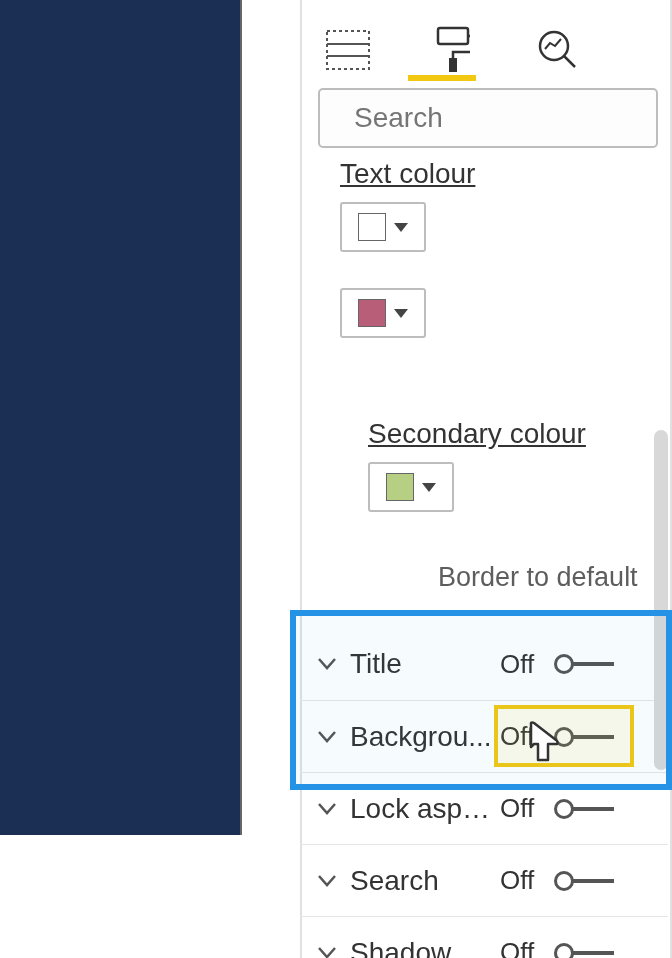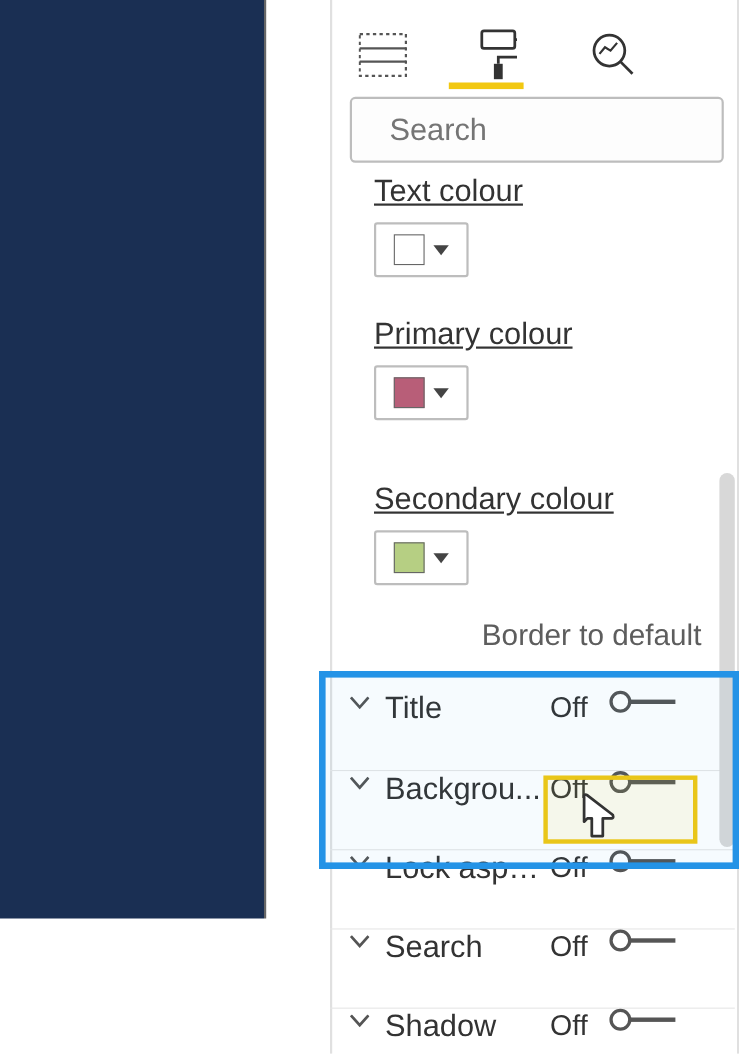--- a/index.html
+++ b/index.html
@@ -122,21 +122,21 @@
     width: 382px; height: 180px;
     border: 6px solid #2493e6;
     background: rgba(36,147,230,0.04);
     pointer-events: none;
     z-index: 5;
   }
   .row {
     position: relative;
     height: 72px;
     border-top: 1px solid #e6e6e6;
-    display: flex; 
+    display: flex; align-items: center;
     padding-left: 16px;
   }
   .row.first { border-top: none; padding-top: 18px; height: 90px;}
   .chev {
     width: 22px; height: 22px;
     display: flex; align-items: center; justify-content: center;
     margin-right: 12px;
   }
   .row-label {
     font-size: 28px;
@@ -241,28 +241,27 @@
 
 <div class="section" style="top:158px;">
   <div class="sec-label">Text colour</div>
   <div class="color-dd">
     <div class="swatch" style="background:#ffffff"></div>
     <div class="caret"></div>
   </div>
 </div>
 
 <div class="section" style="top:288px;">
-  <div class="sec-label">Primary colour</div>
   <div class="color-dd">
     <div class="swatch" style="background:#b85e78"></div>
     <div class="caret"></div>
   </div>
 </div>
 
-<div class="section" style="top:438px;">
+<div class="section" style="top:418px;margin-left:28px;">
   <div class="sec-label">Secondary colour</div>
   <div class="color-dd">
     <div class="swatch" style="background:#b6cf83"></div>
     <div class="caret"></div>
   </div>
 </div>
 
 <div class="revert">Border to default</div>
 
 <div class="rows-highlight"></div>

